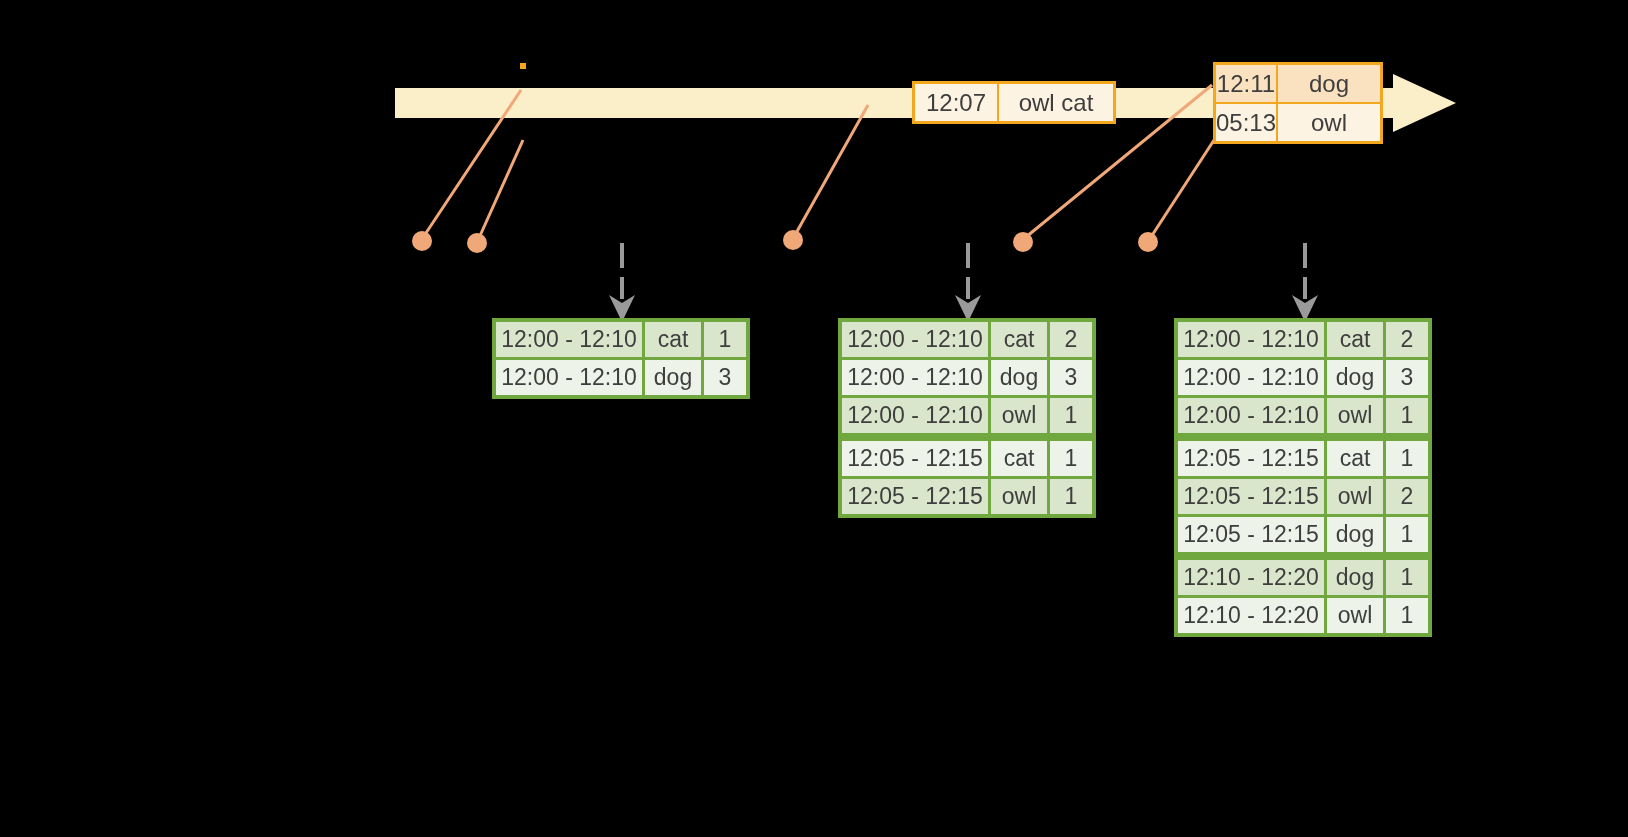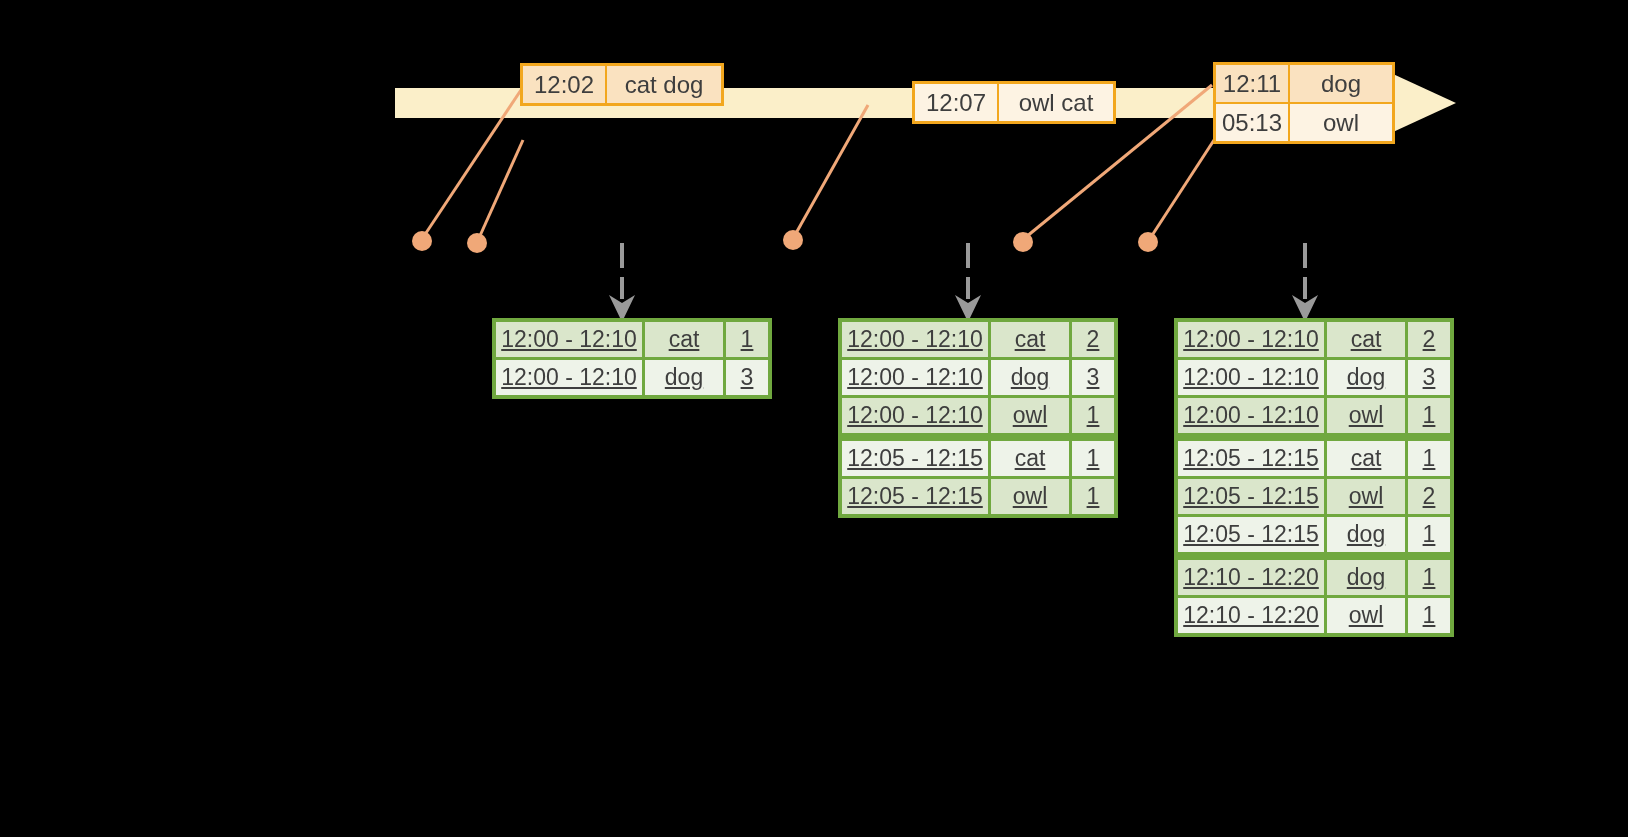--- a/index.html
+++ b/index.html
@@ -11,37 +11,37 @@
   }
   svg.overlay{position:absolute;left:0;top:0;}
 
   
   .event-box{position:absolute;display:flex;flex-direction:column;gap:2px;
     background:var(--event-border);padding:3px;}
   .ev-row{display:flex;gap:2px;}
   .ev-cell{height:37px;line-height:37px;text-align:center;font-size:24px;}
   .ev-time{width:82px;}
   .ev-words{width:114px;}
-  .event-box.narrow .ev-time{width:72px;}
+  .event-box.narrow .ev-time{width:60px;}
   .event-box.narrow .ev-words{width:102px;}
   .ev-row.dark  .ev-cell{background:var(--event-row-dark);}
   .ev-row.light .ev-cell{background:var(--event-row-light);}
   #event-box-1{left:520px;top:63px;}
   #event-box-2{left:866px;top:81px;margin-left:46px;}
   #event-box-3{left:1213px;top:62px;}
 
   
   .result-table{position:absolute;display:flex;flex-direction:column;
     background:var(--table-border);padding:4px;}
   .rt-row{display:flex;gap:3px;margin-top:3px;}
   .rt-row:first-child{margin-top:0;}
   .rt-row.group-start{margin-top:8px;}
-  .rt-cell{height:35px;line-height:35px;text-align:center;font-size:23px;text-decoration:underline;}
+  .rt-cell{height:35px;line-height:35px;text-align:center;font-size:23px;}
   .rt-window{width:146px;}
-  .rt-word{width:78px;}
+  .rt-word{width:56px;}
   .rt-count{width:42px;}
   .rt-row.dark  .rt-cell{background:var(--table-row-dark);}
   .rt-row.light .rt-cell{background:var(--table-row-light);}
   #result-table-1{left:492px;top:318px;}
   #result-table-2{left:838px;top:318px;}
   #result-table-3{left:1174px;top:318px;}
 </style>
 </head>
 <body>
 
@@ -74,24 +74,20 @@
       <line x1="1305" y1="243" x2="1305" y2="299" stroke-dasharray="25 9"></line>
     </g>
     <g style="fill:var(--trigger-arrow)">
       <polygon points="609,295 622,322 635,295 622,303"></polygon>
       <polygon points="955,295 968,322 981,295 968,303"></polygon>
       <polygon points="1292,295 1305,322 1318,295 1305,303"></polygon>
     </g>
   </svg>
 
   <div id="event-box-1" class="event-box">
-      <div class="ev-row dark">
-      <div class="ev-cell ev-time">12:02</div>
-      <div class="ev-cell ev-words">cat dog</div>
-    </div>
     </div>
   <div id="event-box-2" class="event-box">
       <div class="ev-row light">
       <div class="ev-cell ev-time">12:07</div>
       <div class="ev-cell ev-words">owl cat</div>
     </div>
     </div>
   <div id="event-box-3" class="event-box narrow">
       <div class="ev-row dark">
       <div class="ev-cell ev-time">12:11</div>

